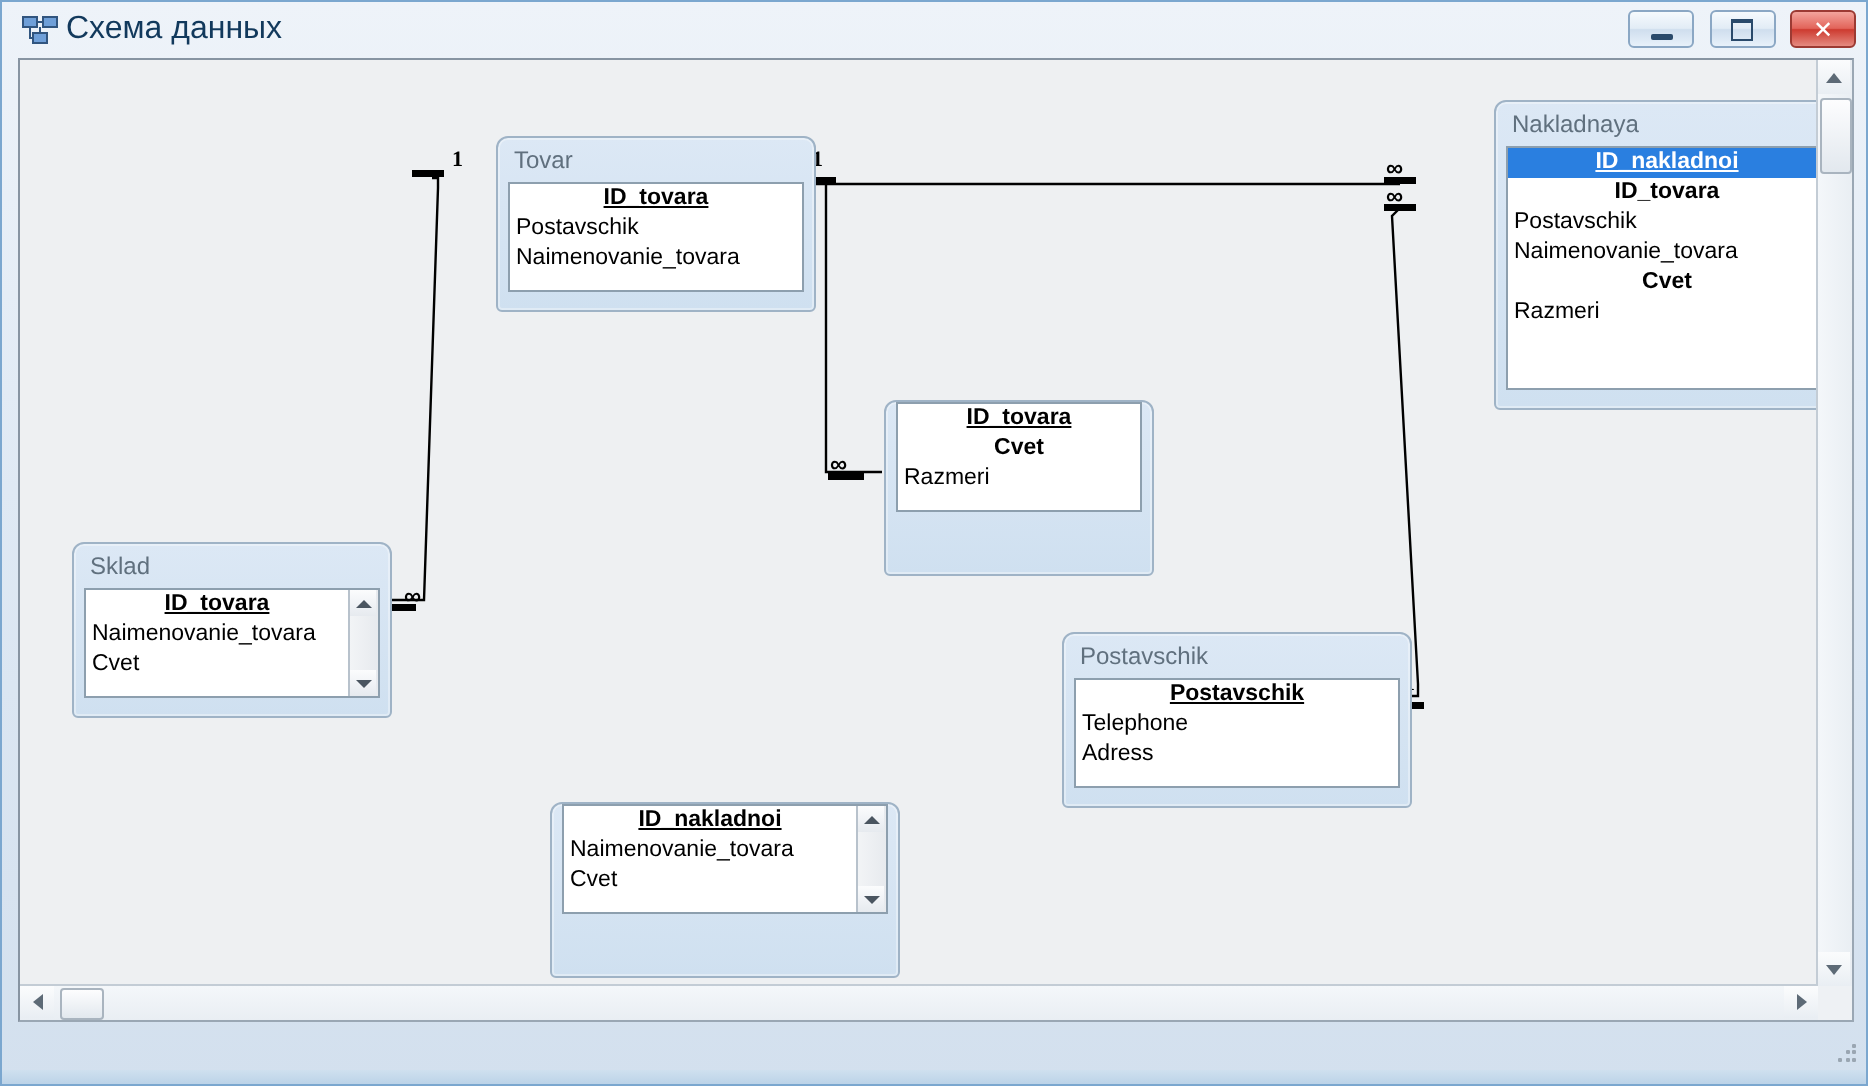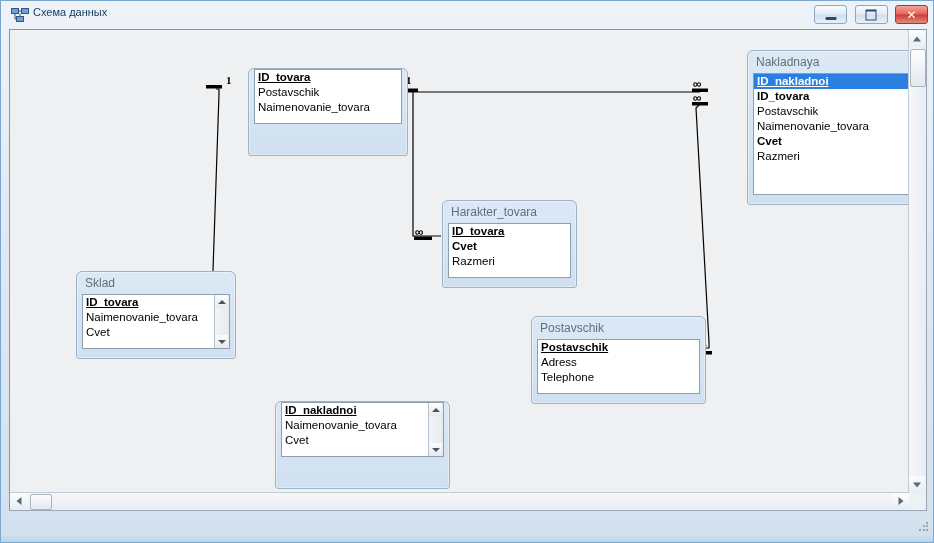--- a/index.html
+++ b/index.html
@@ -16,21 +16,21 @@
   }
   
   .titlebar{
     position:absolute;left:0;top:0;width:932px;height:26px;
   }
   .title-icon{
     position:absolute;left:10px;top:7px;width:18px;height:14px;
   }
   .title-text{
     position:absolute;left:32px;top:5px;
-    font-size:11px;color:#12395c;white-space:nowrap;
+    font-size:16px;color:#12395c;white-space:nowrap;
   }
   .winbtns{position:absolute;right:5px;top:4px;height:20px;}
   .winbtn{
     display:inline-block;width:33px;height:19px;margin-left:3px;
     box-sizing:border-box;border:1px solid #8ba7c4;border-radius:3px;
     background:linear-gradient(to bottom,#f6fafd 0%,#e2ecf6 48%,#cfdeee 52%,#e8f1fa 100%);
     position:relative;vertical-align:top;
   }
   .winbtn.close{
     border:1px solid #9c3a33;
@@ -78,21 +78,21 @@
   .tbl-body{
     margin:0 5px 5px 5px;background:#ffffff;
     border:1px solid #8d9fae;box-sizing:border-box;
     position:relative;overflow:hidden;
   }
   .fields{list-style:none;margin:0;padding:0;}
   .fields li{
     font-size:11.5px;line-height:15px;height:15px;
     padding:0 3px;color:#000;white-space:nowrap;overflow:hidden;
   }
-  .fields li.pk{font-weight:bold;}
+  .fields li.pk{font-weight:bold;text-align:center;}
   .fields li.sel{background:#2a7fe0;color:#ffffff;}
   
   .vscroll{
     position:absolute;right:0;top:0;width:14px;bottom:0;
     background:linear-gradient(to right,#f2f4f6,#e7eaee);
     border-left:1px solid #b8c2cc;
   }
   .vscroll .arr{
     position:absolute;left:0;width:13px;height:13px;
     background:linear-gradient(to bottom,#fbfcfd,#e6eaef);
@@ -212,20 +212,21 @@
 
       <span class="card" style="left:216px;top:45px;">1</span>
       <span class="inf" style="left:192px;top:262px;">∞</span>
       <span class="card" style="left:396px;top:45px;">1</span>
       <span class="inf" style="left:683px;top:48px;">∞</span>
       <span class="inf" style="left:405px;top:196px;">∞</span>
       <span class="inf" style="left:683px;top:62px;">∞</span>
       <span class="card" style="left:692px;top:307px;">1</span>
 
       <div class="tbl" style="left:238px;top:38px;width:160px;height:88px;">
+        <div class="tbl-head">Tovar</div>
         <div class="tbl-body" style="height:55px;">
           <ul class="fields">
             <li class="pk" style="text-decoration:underline;">ID_tovara</li>
             <li>Postavschik</li>
             <li>Naimenovanie_tovara</li>
           </ul>
         </div>
       </div>
 
       <div class="tbl" style="left:737px;top:20px;width:188px;height:155px;">
@@ -247,31 +248,30 @@
                 <span class="grip"></span>
               </div>
             <div class="arr dn">
                 <i></i>
               </div>
           </div>
         </div>
       </div>
 
       <div class="tbl" style="left:432px;top:170px;width:135px;height:88px;">
-        <div class="tbl-head">Harakter_tovara</div>
         <div class="tbl-body" style="height:55px;">
           <ul class="fields">
             <li class="pk" style="text-decoration:underline;">ID_tovara</li>
             <li class="pk">Cvet</li>
             <li>Razmeri</li>
           </ul>
         </div>
       </div>
 
-      <div class="tbl" style="left:26px;top:241px;width:160px;height:88px;margin-left:40px;">
+      <div class="tbl" style="left:26px;top:241px;width:160px;height:88px;">
         <div class="tbl-head">Sklad</div>
         <div class="tbl-body" style="height:55px;">
           <ul class="fields" style="margin-right:15px;">
             <li class="pk" style="text-decoration:underline;">ID_tovara</li>
             <li>Naimenovanie_tovara</li>
             <li>Cvet</li>
           </ul>
           <div class="vscroll">
             <div class="arr up">
                 <i></i>
@@ -281,22 +281,22 @@
               </div>
           </div>
         </div>
       </div>
 
       <div class="tbl" style="left:521px;top:286px;width:175px;height:88px;">
         <div class="tbl-head">Postavschik</div>
         <div class="tbl-body" style="height:55px;">
           <ul class="fields">
             <li class="pk" style="text-decoration:underline;">Postavschik</li>
+            <li>Telephone</li>
             <li>Adress</li>
-            <li>Telephone</li>
           </ul>
         </div>
       </div>
 
       <div class="tbl" style="left:265px;top:371px;width:175px;height:88px;">
         <div class="tbl-body" style="height:55px;">
           <ul class="fields" style="margin-right:15px;">
             <li class="pk" style="text-decoration:underline;">ID_nakladnoi</li>
             <li>Naimenovanie_tovara</li>
             <li>Cvet</li>

